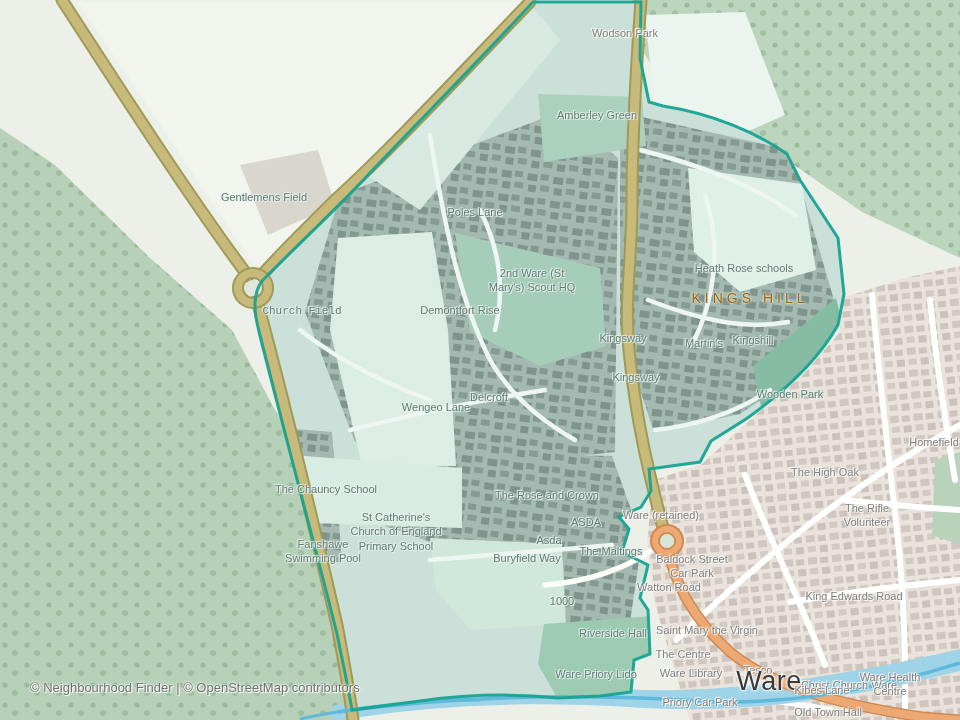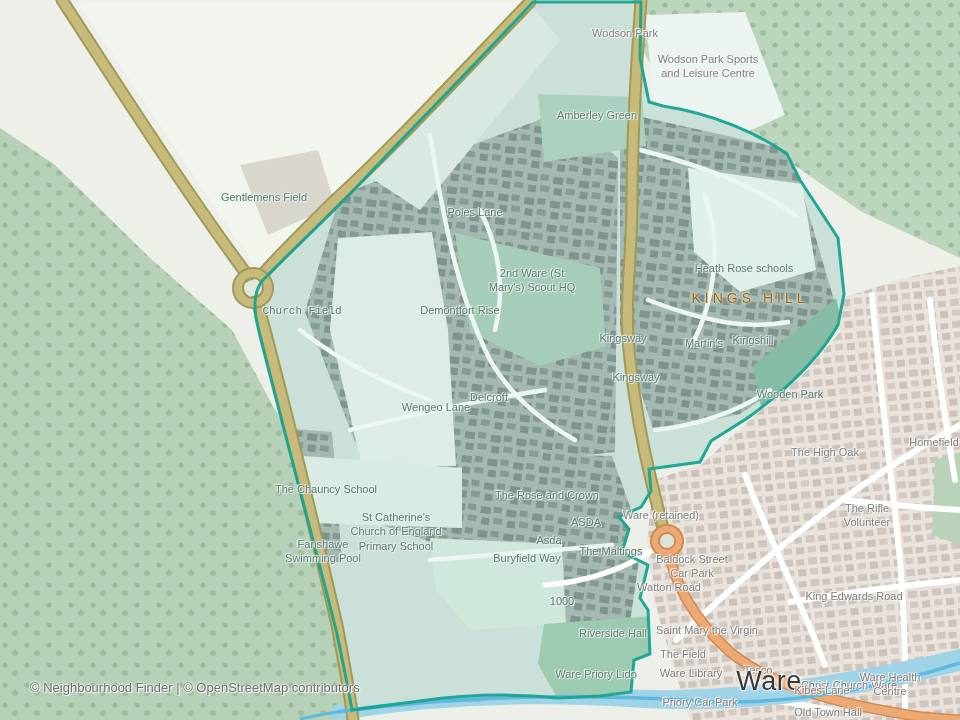--- a/index.html
+++ b/index.html
@@ -146,61 +146,59 @@
     <g fill="none" stroke="#5fb9dc">
       <path d="M338,712 C470,693 600,695 700,701 C800,707 900,682 960,663" stroke-width="3.5"></path>
       <path d="M300,719 C360,706 420,700 480,700" stroke-width="3"></path>
     </g>
 
     <use href="#bpath" fill="none" stroke="#17a391" stroke-width="3" opacity="0.95"></use>
   </svg>
 
   <div class="labels">
       <div class="lbl out" style="left: 625px; top: 33px;">Wodson Park</div>
-      <div class="lbl out" style="left: 708px; top: 66px;">Wodson Park Sports
-and Leisure Centre</div>
       <div class="lbl in" style="left: 597px; top: 115px;">Amberley Green</div>
       <div class="lbl in" style="left: 264px; top: 197px;">Gentlemens Field</div>
       <div class="lbl in" style="left: 475px; top: 212px;">Poles Lane</div>
       <div class="lbl in" style="left: 532px; top: 280px;">2nd Ware (St
 Mary's) Scout HQ</div>
       <div class="lbl in" style="left: 744px; top: 268px;">Heath Rose schools</div>
       <div class="lbl area" style="left: 750px; top: 298px;">KINGS HILL</div>
       <div class="lbl in" style="left: 302px; top: 311px; font-family: Liberation Mono, monospace;">Church Field</div>
       <div class="lbl in" style="left: 460px; top: 310px;">Demontfort Rise</div>
       <div class="lbl in" style="left: 704px; top: 320px; margin-top: 23px;">Martin's</div>
       <div class="lbl in" style="left: 623px; top: 338px;">Kingsway</div>
       <div class="lbl in" style="left: 753px; top: 340px;">Kingshill</div>
       <div class="lbl in" style="left: 636px; top: 377px;">Kingsway</div>
       <div class="lbl in" style="left: 790px; top: 394px;">Wooden Park</div>
       <div class="lbl in" style="left: 489px; top: 397px;">Delcroft</div>
       <div class="lbl in" style="left: 436px; top: 407px;">Wengeo Lane</div>
       <div class="lbl out" style="left: 934px; top: 442px;">Homefield</div>
-      <div class="lbl out" style="left: 825px; top: 452px;">The High Oak</div>
+      <div class="lbl out" style="left: 825px; top: 472px;">The High Oak</div>
       <div class="lbl in" style="left: 326px; top: 489px;">The Chauncy School</div>
       <div class="lbl in" style="left: 547px; top: 495px;">The Rose and Crown</div>
       <div class="lbl out" style="left: 661px; top: 515px;">Ware (retained)</div>
       <div class="lbl out" style="left: 867px; top: 515px;">The Rifle Volunteer</div>
       <div class="lbl in" style="left: 586px; top: 522px;">ASDA</div>
       <div class="lbl in" style="left: 396px; top: 531px;">St Catherine's
 Church of England
 Primary School</div>
       <div class="lbl in" style="left: 549px; top: 540px;">Asda</div>
       <div class="lbl in" style="left: 323px; top: 551px;">Fanshawe
 Swimming Pool</div>
       <div class="lbl in" style="left: 611px; top: 551px;">The Maltings</div>
       <div class="lbl in" style="left: 527px; top: 558px;">Buryfield Way</div>
       <div class="lbl out" style="left: 692px; top: 566px;">Baldock Street
 Car Park</div>
       <div class="lbl out" style="left: 854px; top: 596px;">King Edwards Road</div>
       <div class="lbl out" style="left: 669px; top: 587px;">Watton Road</div>
       <div class="lbl in" style="left: 562px; top: 601px;">1000</div>
       <div class="lbl out" style="left: 707px; top: 630px;">Saint Mary the Virgin</div>
       <div class="lbl in" style="left: 613px; top: 633px;">Riverside Hall</div>
-      <div class="lbl out" style="left: 683px; top: 654px;">The Field</div>
+      <div class="lbl out" style="left: 683px; top: 654px;">The Centre</div>
       <div class="lbl out" style="left: 849px; top: 657px; margin-top: 28px;">Christ Church Ware</div>
       <div class="lbl out" style="left: 758px; top: 662px; margin-top: 8px;">Tesco</div>
       <div class="lbl out" style="left: 691px; top: 673px;">Ware Library</div>
       <div class="lbl in" style="left: 596px; top: 674px;">Ware Priory Lido</div>
       <div class="lbl city" style="left: 769px; top: 682px;">Ware</div>
       <div class="lbl out" style="left: 890px; top: 684px;">Ware Health Centre</div>
       <div class="lbl out" style="left: 822px; top: 690px;">Kibes Lane</div>
       <div class="lbl out" style="left: 700px; top: 702px;">Priory Car Park</div>
       <div class="lbl out" style="left: 828px; top: 712px;">Old Town Hall</div>
     </div>

